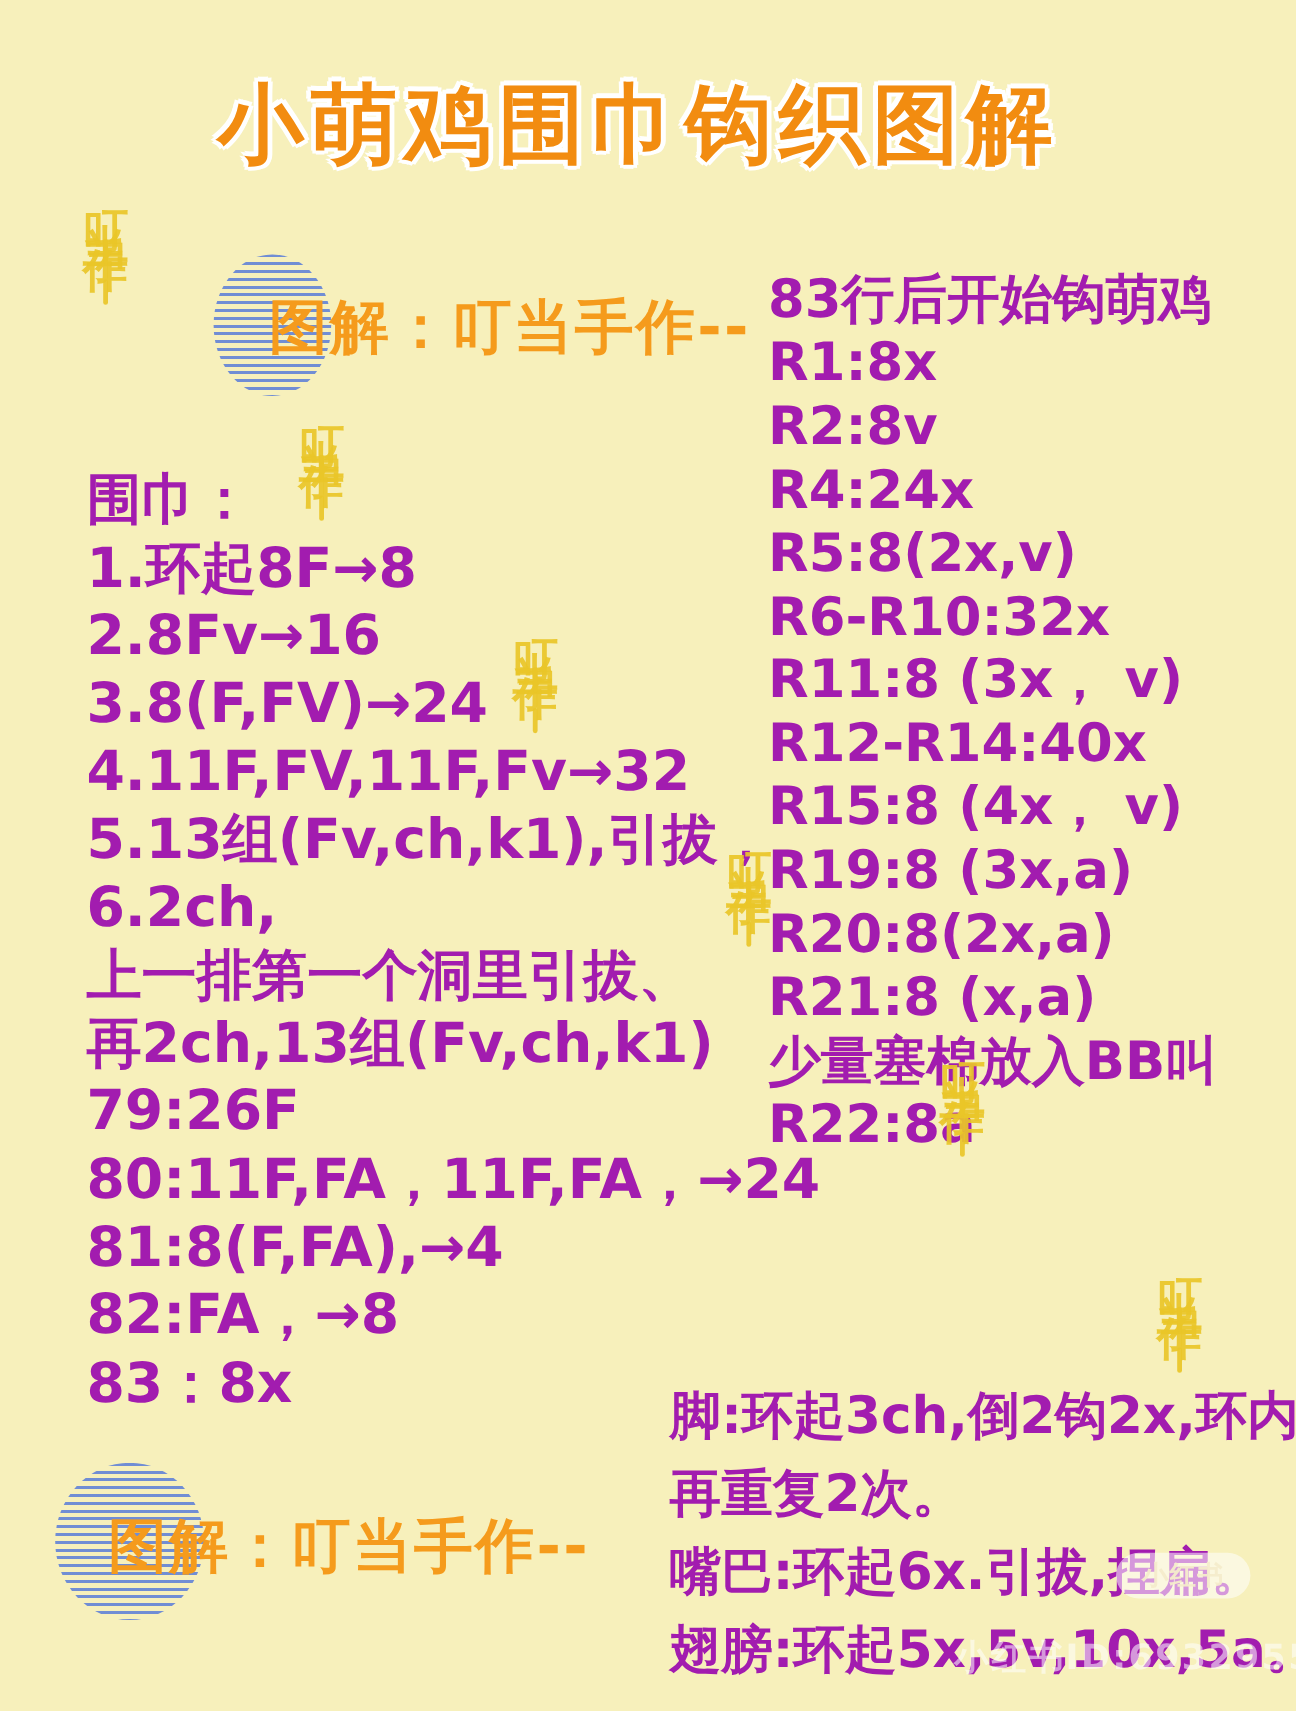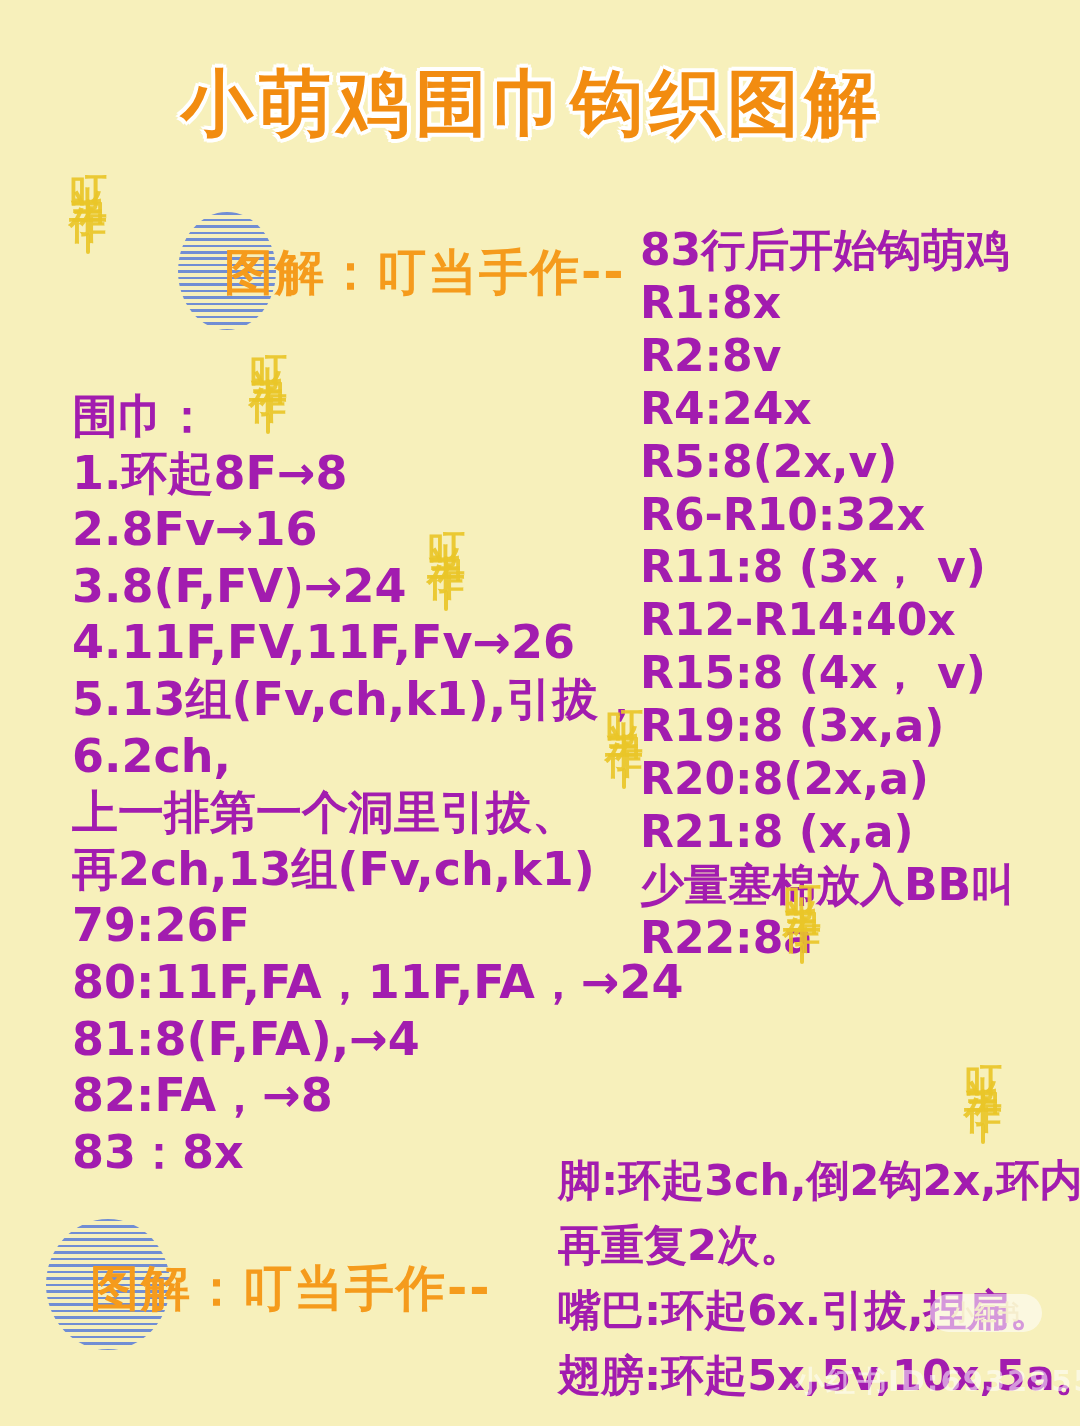--- a/index.html
+++ b/index.html
@@ -95,21 +95,21 @@
   <div class="title">小萌鸡围巾钩织图解</div>
 
   <div class="stripe-circle circle-top"></div>
   <div class="caption caption-top">图解：叮当手作--</div>
 
   <div class="col col-scarf">
     <div>围巾：</div>
     <div>1.环起8F→8</div>
     <div>2.8Fv→16</div>
     <div>3.8(F,FV)→24</div>
-    <div>4.11F,FV,11F,Fv→26</div>
+    <div>4.11F,FV,11F,Fv→32</div>
     <div>5.13组(Fv,ch,k1),引拔，</div>
     <div>6.2ch,</div>
     <div>上一排第一个洞里引拔、</div>
     <div>再2ch,13组(Fv,ch,k1)</div>
     <div>79:26F</div>
     <div>80:11F,FA，11F,FA，→24</div>
     <div>81:8(F,FA),→4</div>
     <div>82:FA，→8</div>
     <div>83：8x</div>
   </div>

